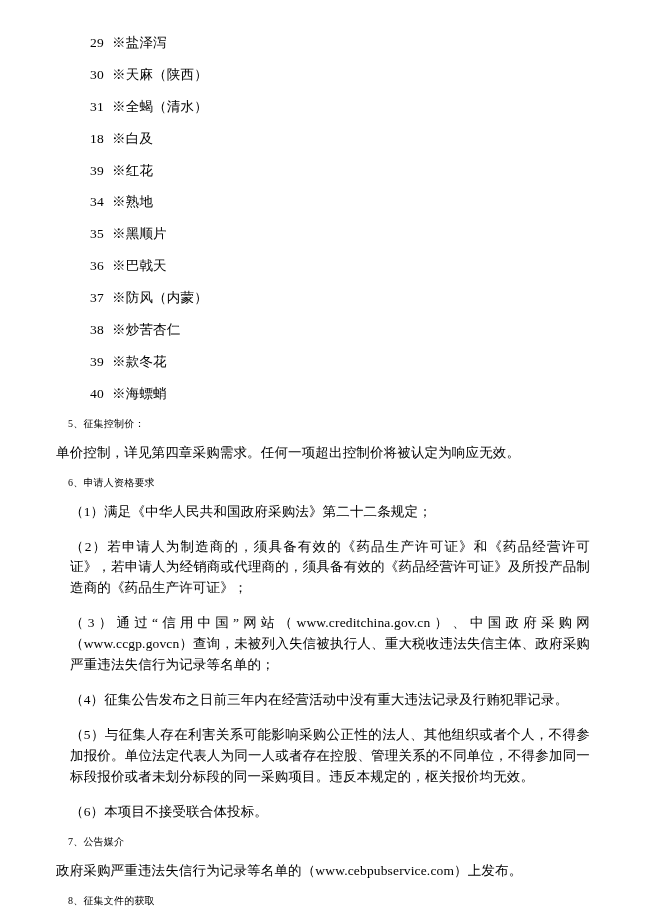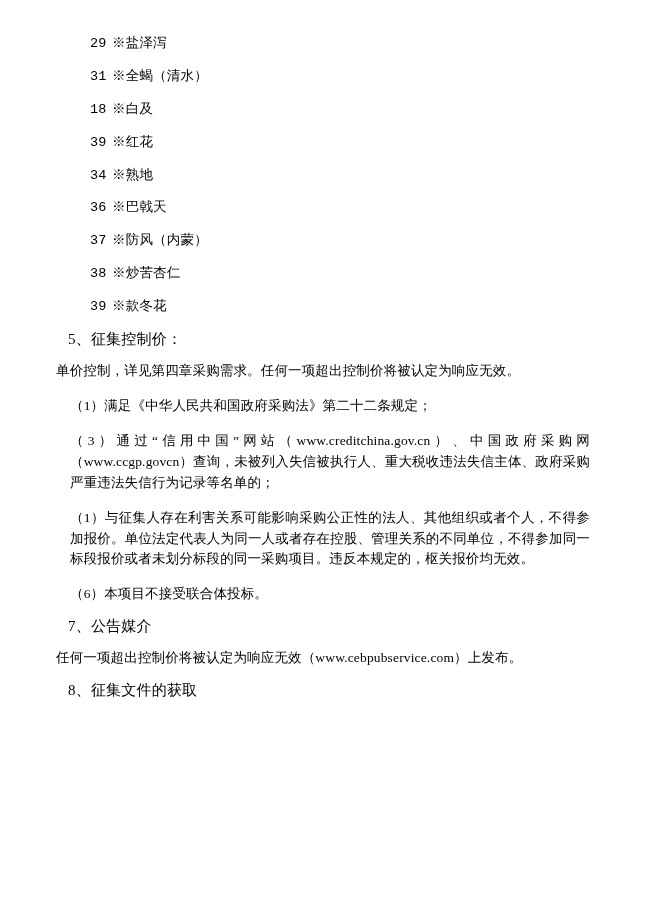--- a/index.html
+++ b/index.html
@@ -30,24 +30,23 @@
     font-size: 13.5px;
     line-height: 1.0;
     padding-left: 34px;
     margin: 0 0 18.4px 0;
     white-space: nowrap;
     letter-spacing: 0.2px;
   }
   .list-item .num {
     display: inline-block;
     min-width: 22px;
-    font-family: Liberation Mono, monospace;
   }
   .section-head {
-    font-size: 15px;
+    font-size: 10px;
     margin: 0 0 14px 0;
     padding-left: 12px;
     letter-spacing: 0.2px;
   }
   .para {
     font-size: 13.5px;
     margin: 0 0 14px 0;
     text-align: justify;
     text-justify: inter-ideograph;
     line-height: 1.55;
@@ -65,60 +64,72 @@
 <body>
 
 <div class="page">
   <div class="doc-body">
 
     <div>
       <div class="list-item">
         <span class="num">29</span><span>※盐泽泻</span>
       </div>
       <div class="list-item">
+        <span class="num">30</span><span>※天麻（陕西）</span>
+      </div>
+      <div class="list-item">
         <span class="num">31</span><span>※全蝎（清水）</span>
       </div>
       <div class="list-item">
         <span class="num">18</span><span>※白及</span>
       </div>
       <div class="list-item">
         <span class="num">39</span><span>※红花</span>
       </div>
       <div class="list-item">
         <span class="num">34</span><span>※熟地</span>
+      </div>
+      <div class="list-item">
+        <span class="num">35</span><span>※黑顺片</span>
       </div>
       <div class="list-item">
         <span class="num">36</span><span>※巴戟天</span>
       </div>
       <div class="list-item">
         <span class="num">37</span><span>※防风（内蒙）</span>
       </div>
       <div class="list-item">
         <span class="num">38</span><span>※炒苦杏仁</span>
       </div>
       <div class="list-item">
         <span class="num">39</span><span>※款冬花</span>
       </div>
+      <div class="list-item">
+        <span class="num">40</span><span>※海螵蛸</span>
+      </div>
     </div>
 
     <div>
       <div class="section-head">5、征集控制价：</div>
       <div class="para flush">单价控制，详见第四章采购需求。任何一项超出控制价将被认定为响应无效。</div>
     </div>
 
     <div>
+      <div class="section-head">6、申请人资格要求</div>
       <div class="para hang">（1）满足《中华人民共和国政府采购法》第二十二条规定；</div>
+      <div class="para hang">（2）若申请人为制造商的，须具备有效的《药品生产许可证》和《药品经营许可证》，若申请人为经销商或代理商的，须具备有效的《药品经营许可证》及所投产品制造商的《药品生产许可证》；</div>
       <div class="para hang">（3）通过“信用中国”网站（www.creditchina.gov.cn）、中国政府采购网（www.ccgp.govcn）查询，未被列入失信被执行人、重大税收违法失信主体、政府采购严重违法失信行为记录等名单的；</div>
-      <div class="para hang">（1）与征集人存在利害关系可能影响采购公正性的法人、其他组织或者个人，不得参加报价。单位法定代表人为同一人或者存在控股、管理关系的不同单位，不得参加同一标段报价或者未划分标段的同一采购项目。违反本规定的，枢关报价均无效。</div>
+      <div class="para hang">（4）征集公告发布之日前三年内在经营活动中没有重大违法记录及行贿犯罪记录。</div>
+      <div class="para hang">（5）与征集人存在利害关系可能影响采购公正性的法人、其他组织或者个人，不得参加报价。单位法定代表人为同一人或者存在控股、管理关系的不同单位，不得参加同一标段报价或者未划分标段的同一采购项目。违反本规定的，枢关报价均无效。</div>
       <div class="para hang">（6）本项目不接受联合体投标。</div>
     </div>
 
     <div>
       <div class="section-head">7、公告媒介</div>
-      <div class="para flush">任何一项超出控制价将被认定为响应无效（www.cebpubservice.com）上发布。</div>
+      <div class="para flush">政府采购严重违法失信行为记录等名单的（www.cebpubservice.com）上发布。</div>
     </div>
 
     <div>
       <div class="section-head">8、征集文件的获取</div>
     </div>
 
   </div>
 </div>
 
 </body></html>

